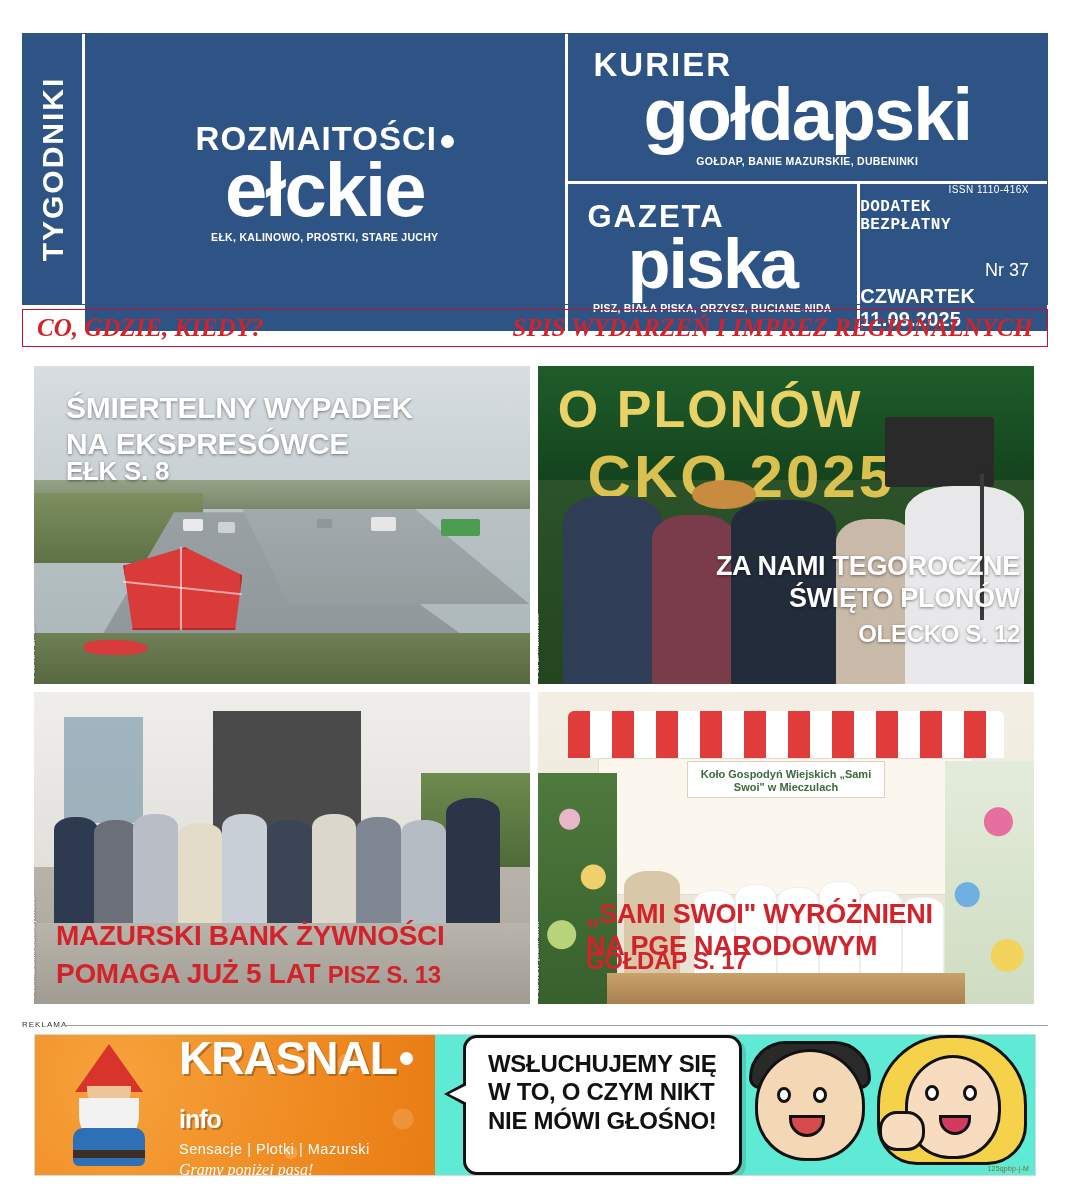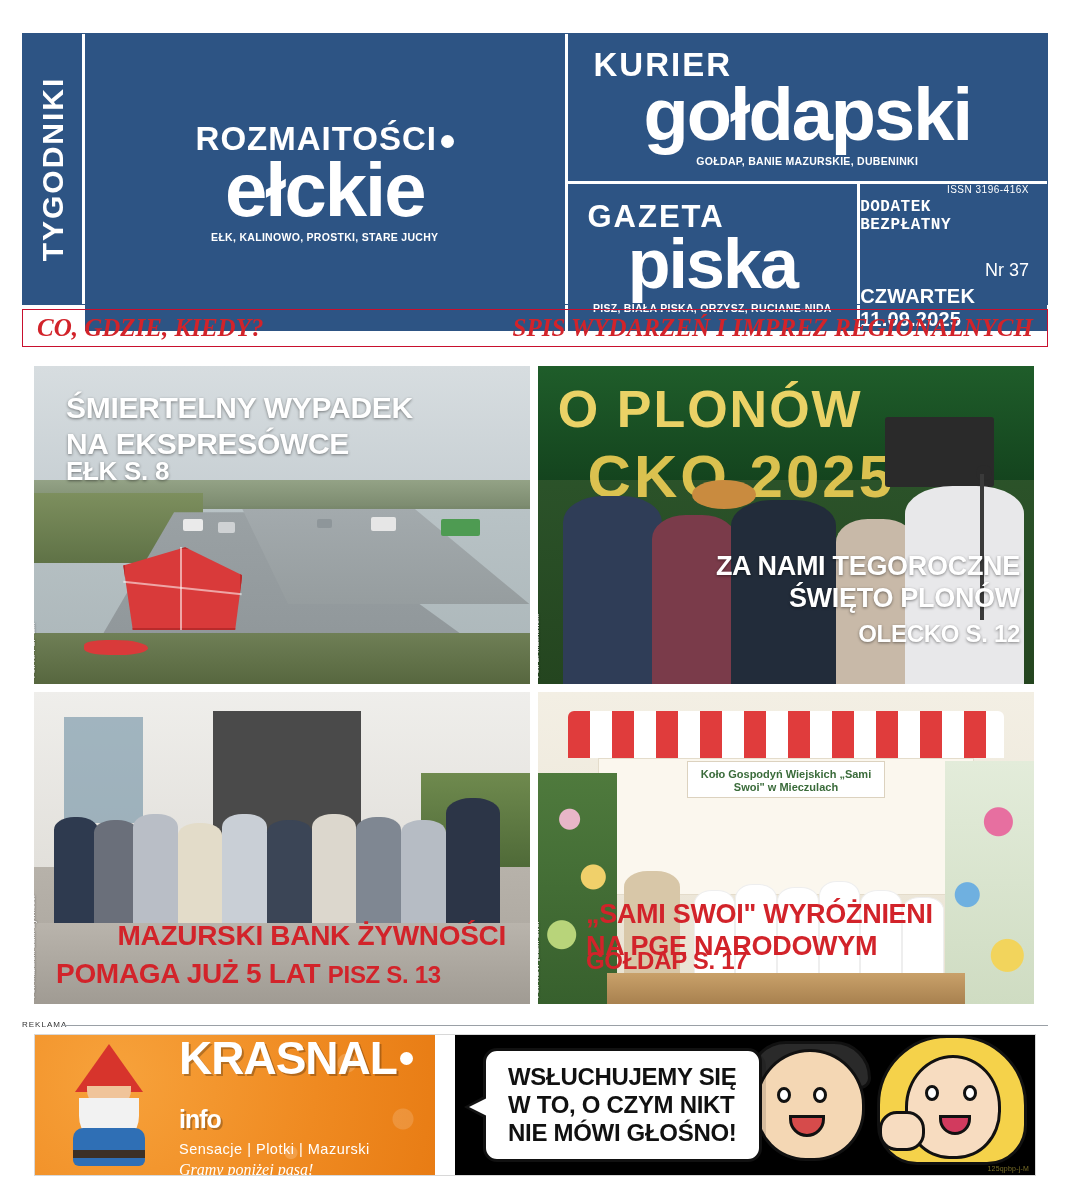--- a/index.html
+++ b/index.html
@@ -226,21 +226,21 @@
   .c2 .pd { left:60%; width:16%; height:70%; background:#c8b9a8; }
   .c2 .pe { left:74%; width:24%; height:84%; background:#e8e8ea; }
   .c2 .bread { position:absolute; left:31%; top:36%; width:13%; height:9%;
      background:#c98b3f; border-radius:50%; }
   .c2 .mic { position:absolute; right:10%; top:34%; width:4px; height:46%;
      background:#3a3a3a; }
   .c2 .micball { position:absolute; right:8.5%; top:31%; width:16px; height:16px;
      background:#2a2a2a; border-radius:50%; }
 
   
-  .c3 { background: linear-gradient(#e8e6e1 0%, #dcd9d3 55%, #b7b2aa 56%, #a7a29a 100%); text-align: right; }
+  .c3 { background: linear-gradient(#e8e6e1 0%, #dcd9d3 55%, #b7b2aa 56%, #a7a29a 100%); }
   .c3 .wall { position:absolute; left:0; top:0; width:100%; height:56%;
      background: linear-gradient(#efeeeb, #e2e0db); }
   .c3 .door { position:absolute; left:36%; top:6%; width:30%; height:50%;
      background:#4a4a4a; }
   .c3 .win { position:absolute; left:6%; top:8%; width:16%; height:34%;
      background:#6e8fa3; opacity:.6; }
   .c3 .green { position:absolute; right:0; top:26%; width:22%; height:30%;
      background: linear-gradient(#6f8a4e, #4f6a38); }
   .c3 .ground { position:absolute; left:0; bottom:0; width:100%; height:26%;
      background: linear-gradient(#b9b4ac, #a09b93); }
@@ -349,26 +349,24 @@
   .krasnal .info { font-size: 25px; font-weight: bold; }
   .ad-tag {
     color:#ffffff; font-size: 14.5px; letter-spacing: .5px; margin-top: 2px;
   }
   .ad-slogan {
     color:#ffffff; font-family:"Liberation Serif", serif; font-style: italic;
     font-size: 16px; margin-top: 4px;
   }
   .ad-right {
     flex: 1;
-    background: #000000;
+    background: #5eead4;
     position: relative;
     display: flex;
-    align-items: center;
     overflow: hidden;
-    margin-left: 20px;
   }
   .bubble {
     position: relative;
     margin-left: 28px;
     background: #ffffff;
     border: 3px solid #111111;
     border-radius: 14px;
     padding: 12px 22px;
     z-index: 3;
     box-shadow: 4px 4px 0 rgba(0,0,0,.12);
@@ -439,21 +437,21 @@
           <div class="subtowns">GOŁDAP, BANIE MAZURSKIE, DUBENINKI</div>
         </div>
 
         <div class="row2">
           <div class="title-cell c-gazeta">
             <div class="kicker">GAZETA</div>
             <div class="bigtitle">piska</div>
             <div class="subtowns">PISZ, BIAŁA PISKA, ORZYSZ, RUCIANE-NIDA</div>
           </div>
           <div class="issue-cell">
-            <div class="issn">ISSN 3196-416X</div>
+            <div class="issn">ISSN 1110-416X</div>
             <div class="dodatek">DODATEK BEZPŁATNY</div>
             <div class="nr">Nr 37</div>
             <div class="date">CZWARTEK 11.09.2025</div>
           </div>
         </div>
       </div>
 
       <div class="title-cell c-glos">
 
         <div class="bigtitle">olecka</div>

